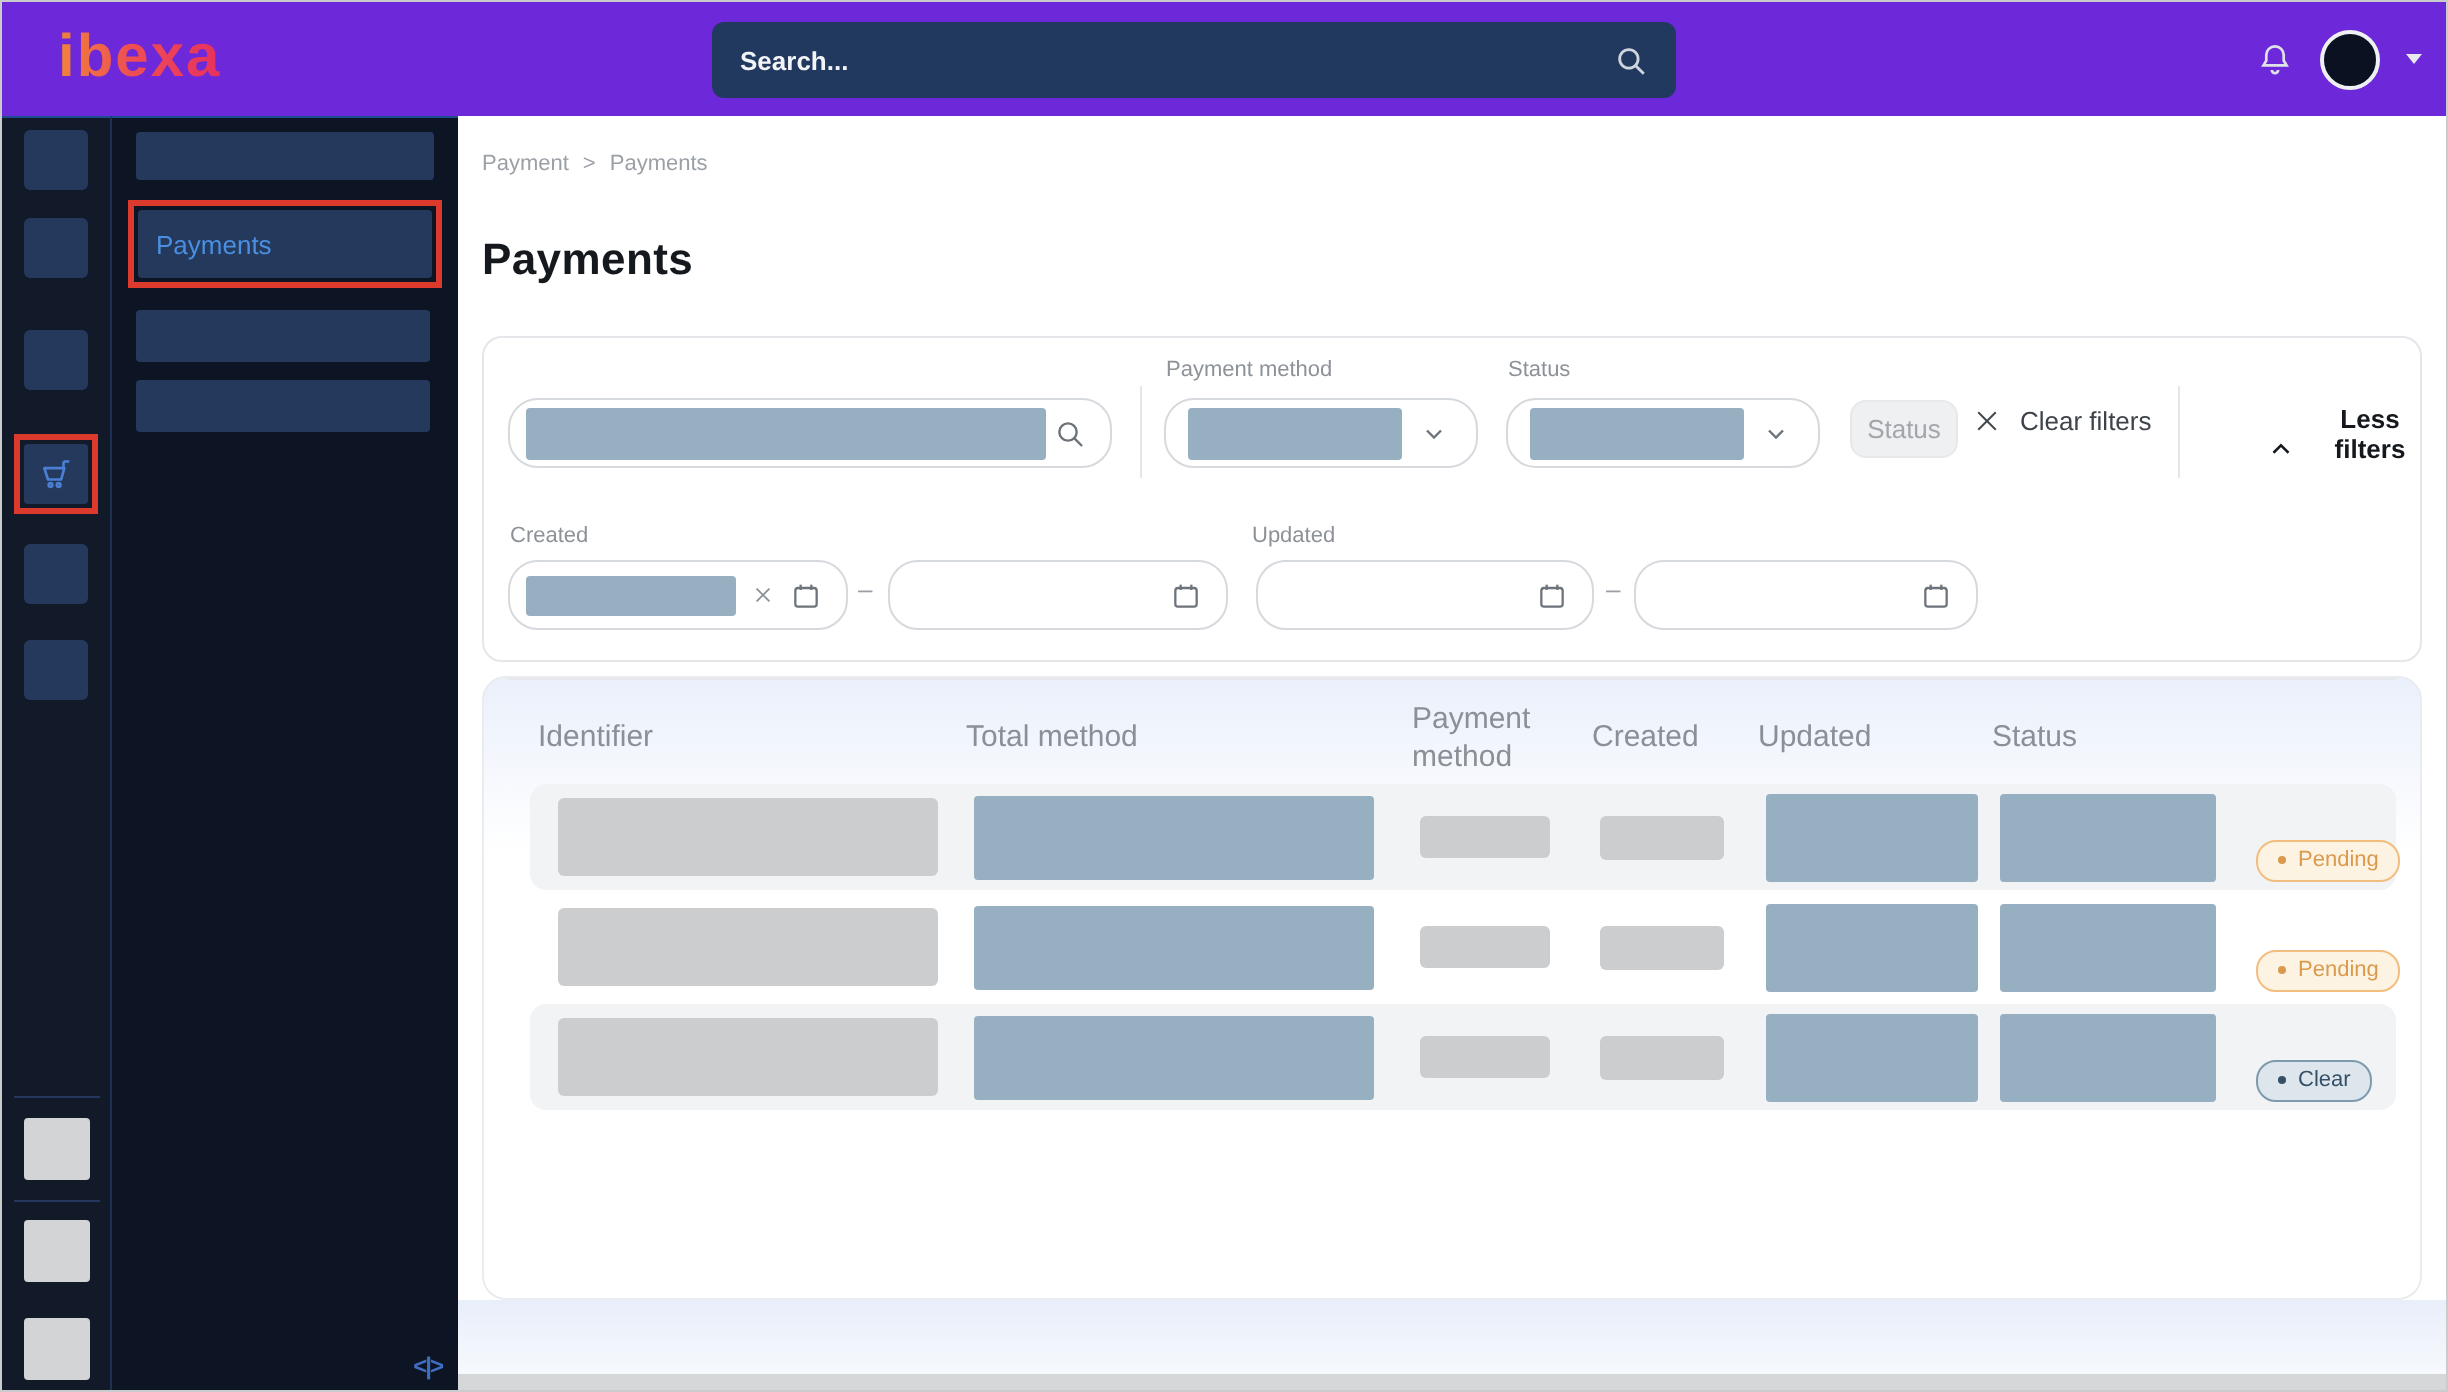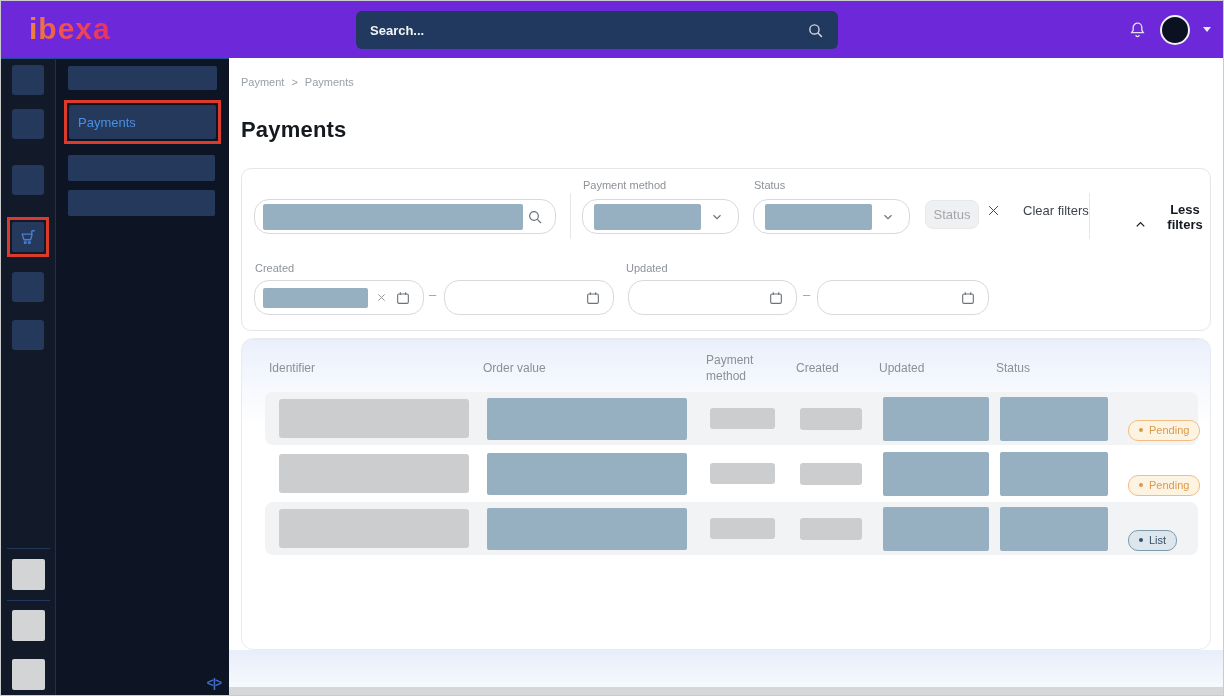--- a/index.html
+++ b/index.html
@@ -57,33 +57,33 @@
 
   
   .filter-card { margin:25px 12px 0; height:163px; border:1px solid #e4e6ea; border-radius:10px; position:relative; background:#fff; }
   .flabel { position:absolute; font-size:11px; color:#8d9298; }
   .fbox { position:absolute; height:35px; border:1px solid #d6d9dd; border-radius:15px; background:#fff; display:flex; align-items:center; }
   .ph-blue { background:#96afc1; border-radius:2px; }
   .ph-gray { background:#cbcdcf; border-radius:3px; }
   .vdiv { position:absolute; width:1px; background:#e4e6e9; top:24px; height:46px; }
   .apply-btn { position:absolute; left:683px; top:31px; width:54px; height:29px; background:#eff0f2; border:1px solid #e7e8ea;
                border-radius:8px; color:#a2a6ab; font-size:13px; font-family:inherit; }
-  .clear-btn { position:absolute; left:744px; top:34px; display:flex; align-items:center; gap:22px; font-size:13px; color:#3e434a;
+  .clear-btn { position:absolute; left:744px; top:34px; display:flex; align-items:center; gap:9px; font-size:13px; color:#3e434a;
                background:none; border:none; font-family:inherit; cursor:pointer; }
   .less-btn { position:absolute; left:891px; top:33px; display:flex; align-items:flex-end; gap:12px; font-size:13px; font-weight:700;
               color:#15191e; background:none; border:none; font-family:inherit; cursor:pointer; }
   .dash { position:absolute; color:#9aa0a6; font-size:13px; }
 
   
   .list-card { margin:7px 12px 0; height:312px; border:1px solid #e9ebef; border-radius:12px;
                background:linear-gradient(180deg,#eaf0fb 0%,#ffffff 28%); overflow:hidden; }
   .list-title { padding:18px 13px 13px; font-size:14px; font-weight:700; color:#15191e; }
   .list-divider { height:1px; background:#e6e8ec; margin:0 12px; }
   .tgrid { display:grid; grid-template-columns:214px 223px 90px 83px 117px 120px 1fr; align-items:center; }
-  .thead { margin:0 12px 0 23px; padding-left:4px; height:42px; color:#8b9096; font-size:12px; margin-top:8px; }
+  .thead { margin:0 12px 0 23px; padding-left:4px; height:42px; color:#8b9096; font-size:15px; margin-top:8px; }
   .thead .th { padding-right:14px; line-height:1.3; }
   .trow { margin:2px 12px 0 23px; padding-left:8px; height:53px; border-radius:8px; }
   .trow.alt { background:#f2f3f5; }
   .badge { display:inline-flex; align-items:center; gap:6px; font-size:11px; border-radius:10px; padding:3px 10px 4px; margin-left:8px;margin-top:23px; }
   .badge .dot { width:4px; height:4px; border-radius:50%; background:currentColor; }
   .badge.pending { background:#fdf3e3; border:1px solid #f2bd7e; color:#db9a4b; }
   .badge.paid { background:#dde6ec; border:1px solid #7e9aad; color:#355067; }
 
   .page-bottom { flex:1; background:linear-gradient(180deg,#e8eefa 0%,#f6f9fd 100%); }
   .hscrollbar { height:8px; background:#d5d7d9; }
@@ -273,21 +273,21 @@
             </svg>
           </span>
         </div>
       </section>
 
       <section class="list-card">
         <div class="list-divider"></div>
 
         <div class="tgrid thead">
           <div class="th">Identifier</div>
-          <div class="th">Order value</div>
+          <div class="th">Total method</div>
           <div class="th">Payment method</div>
           <div class="th">Created</div>
           <div class="th">Updated</div>
           <div class="th">Status</div>
         </div>
 
         <div class="tgrid trow alt">
           <div>
               <div class="ph-gray" style="width:190px;height:39px;margin-left:6px;"></div>
             </div>
@@ -351,21 +351,21 @@
               <div class="ph-gray" style="width:62px;height:22px;"></div>
             </div>
           <div>
               <div class="ph-blue" style="width:106px;height:44px;"></div>
             </div>
           <div>
               <div class="ph-blue" style="width:108px;height:44px;"></div>
             </div>
           <div><span class="badge paid">
                 <span class="dot"></span>
-                <span>List</span>
+                <span>Clear</span>
               </span></div>
         </div>
       </section>
 
       <div class="page-bottom"></div>
       <div class="hscrollbar"></div>
     </main>
   </div>
 </div>
 

